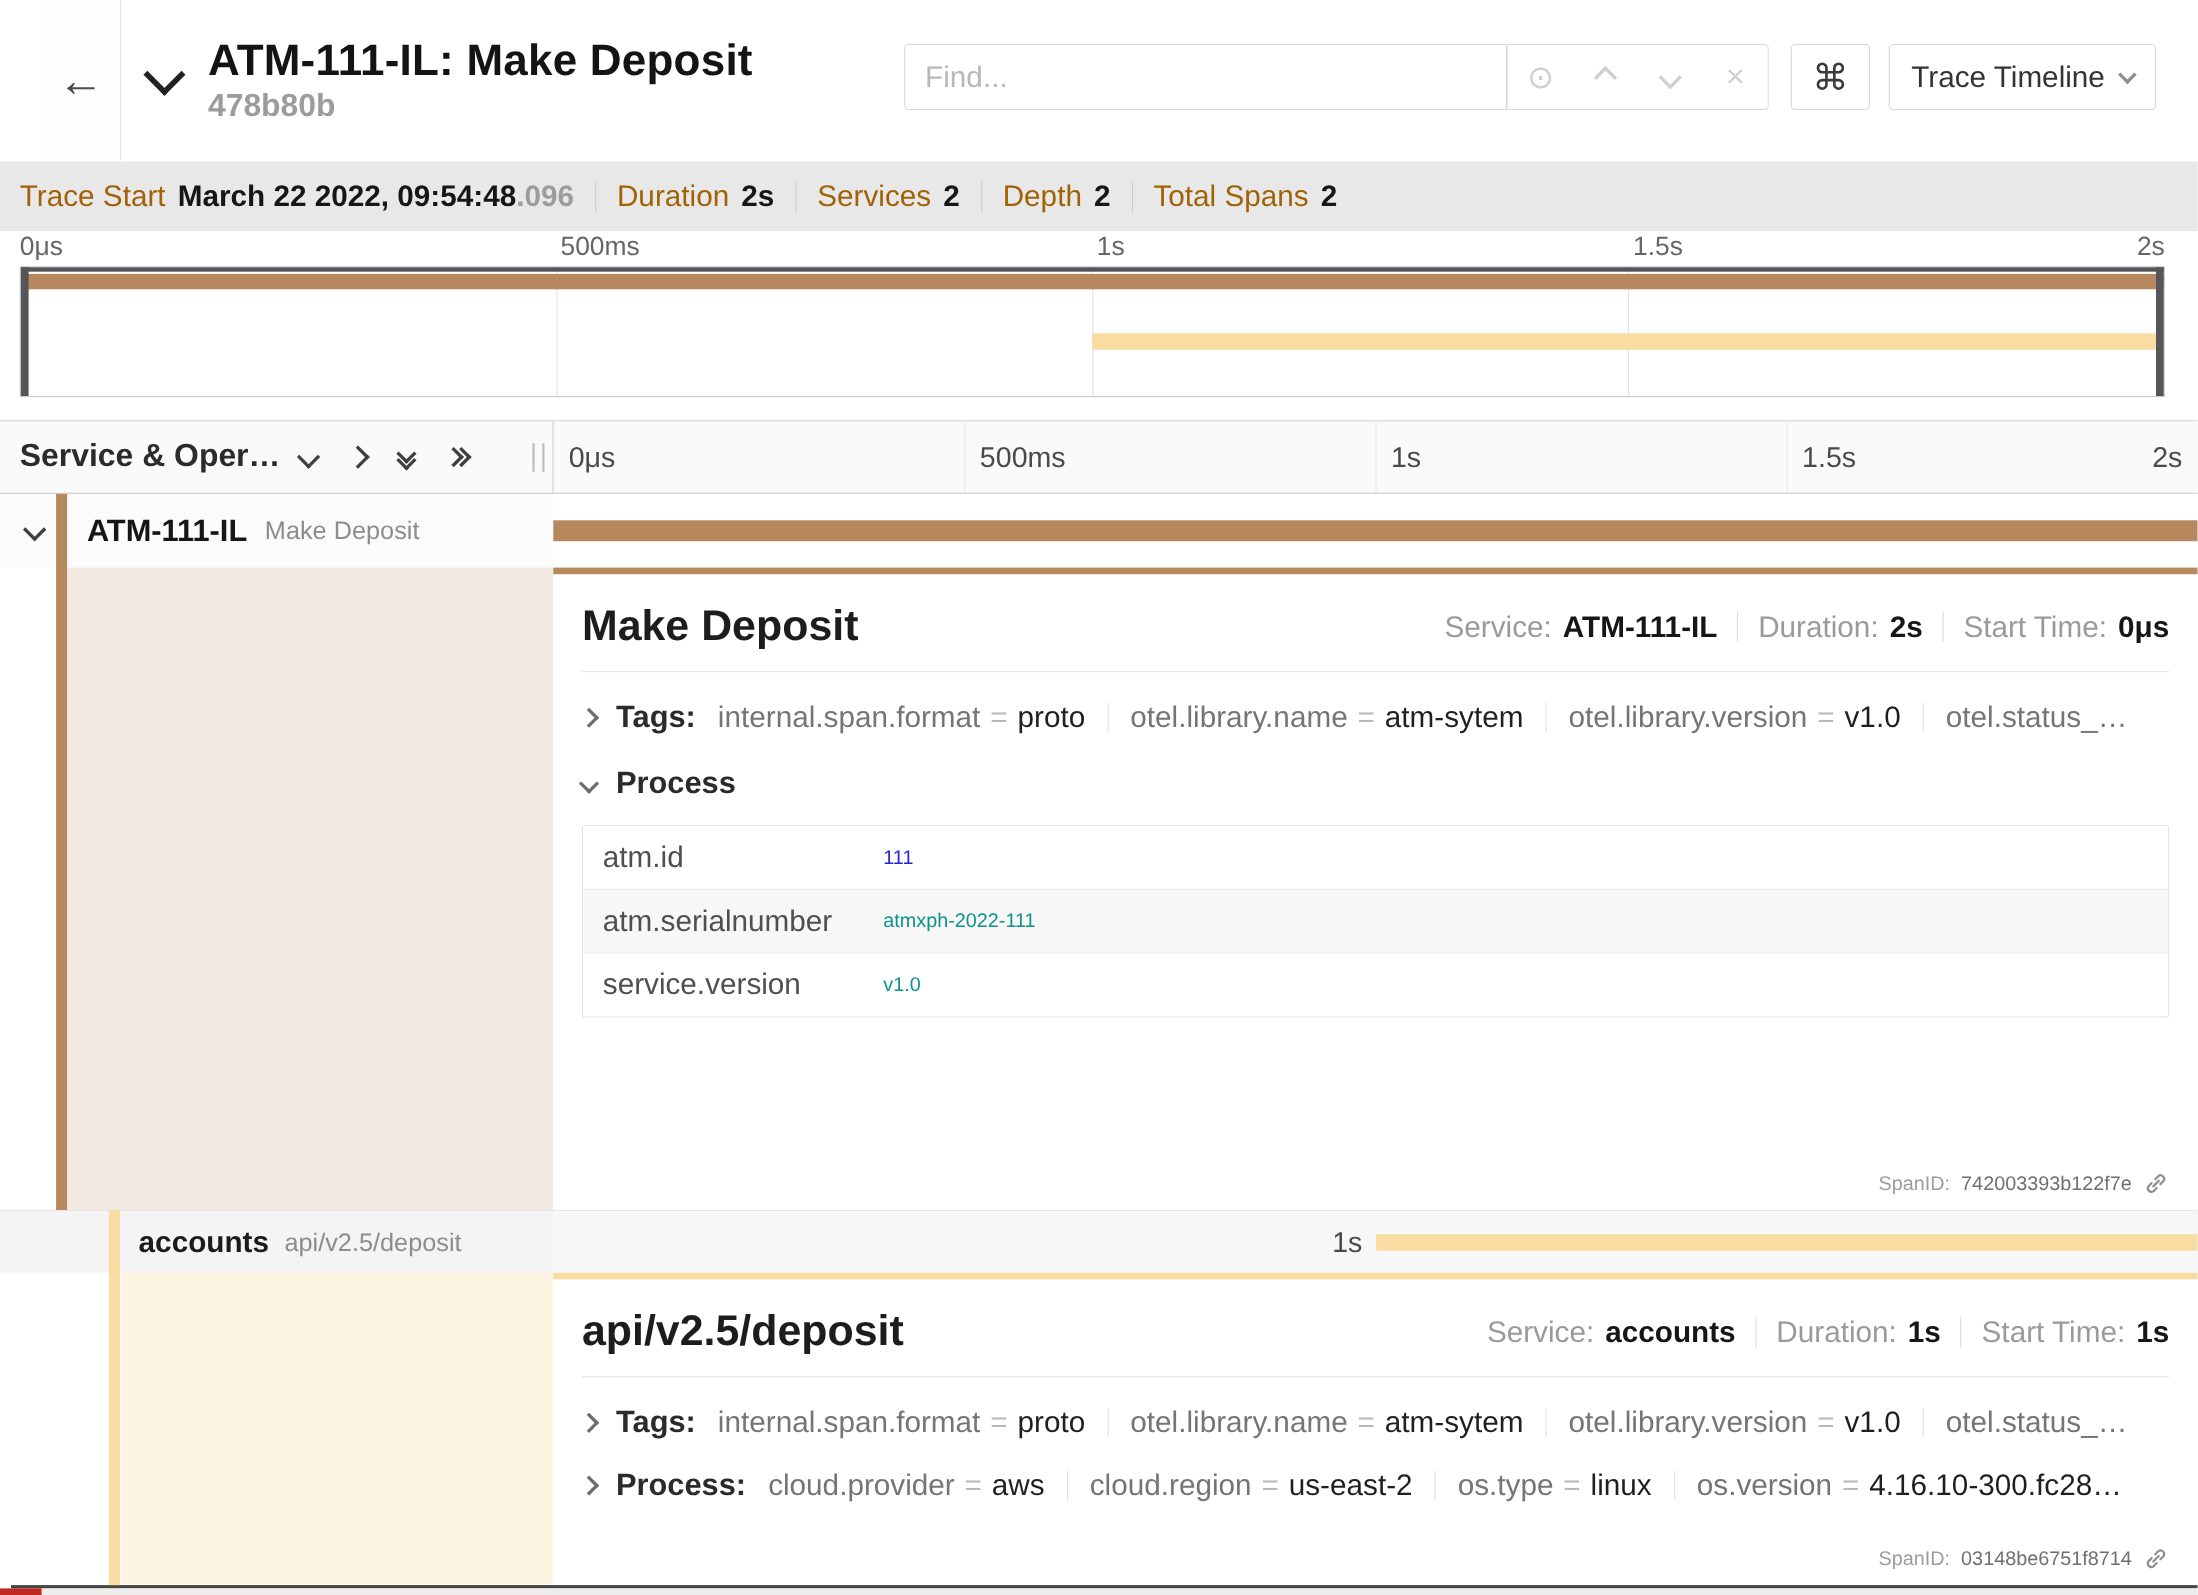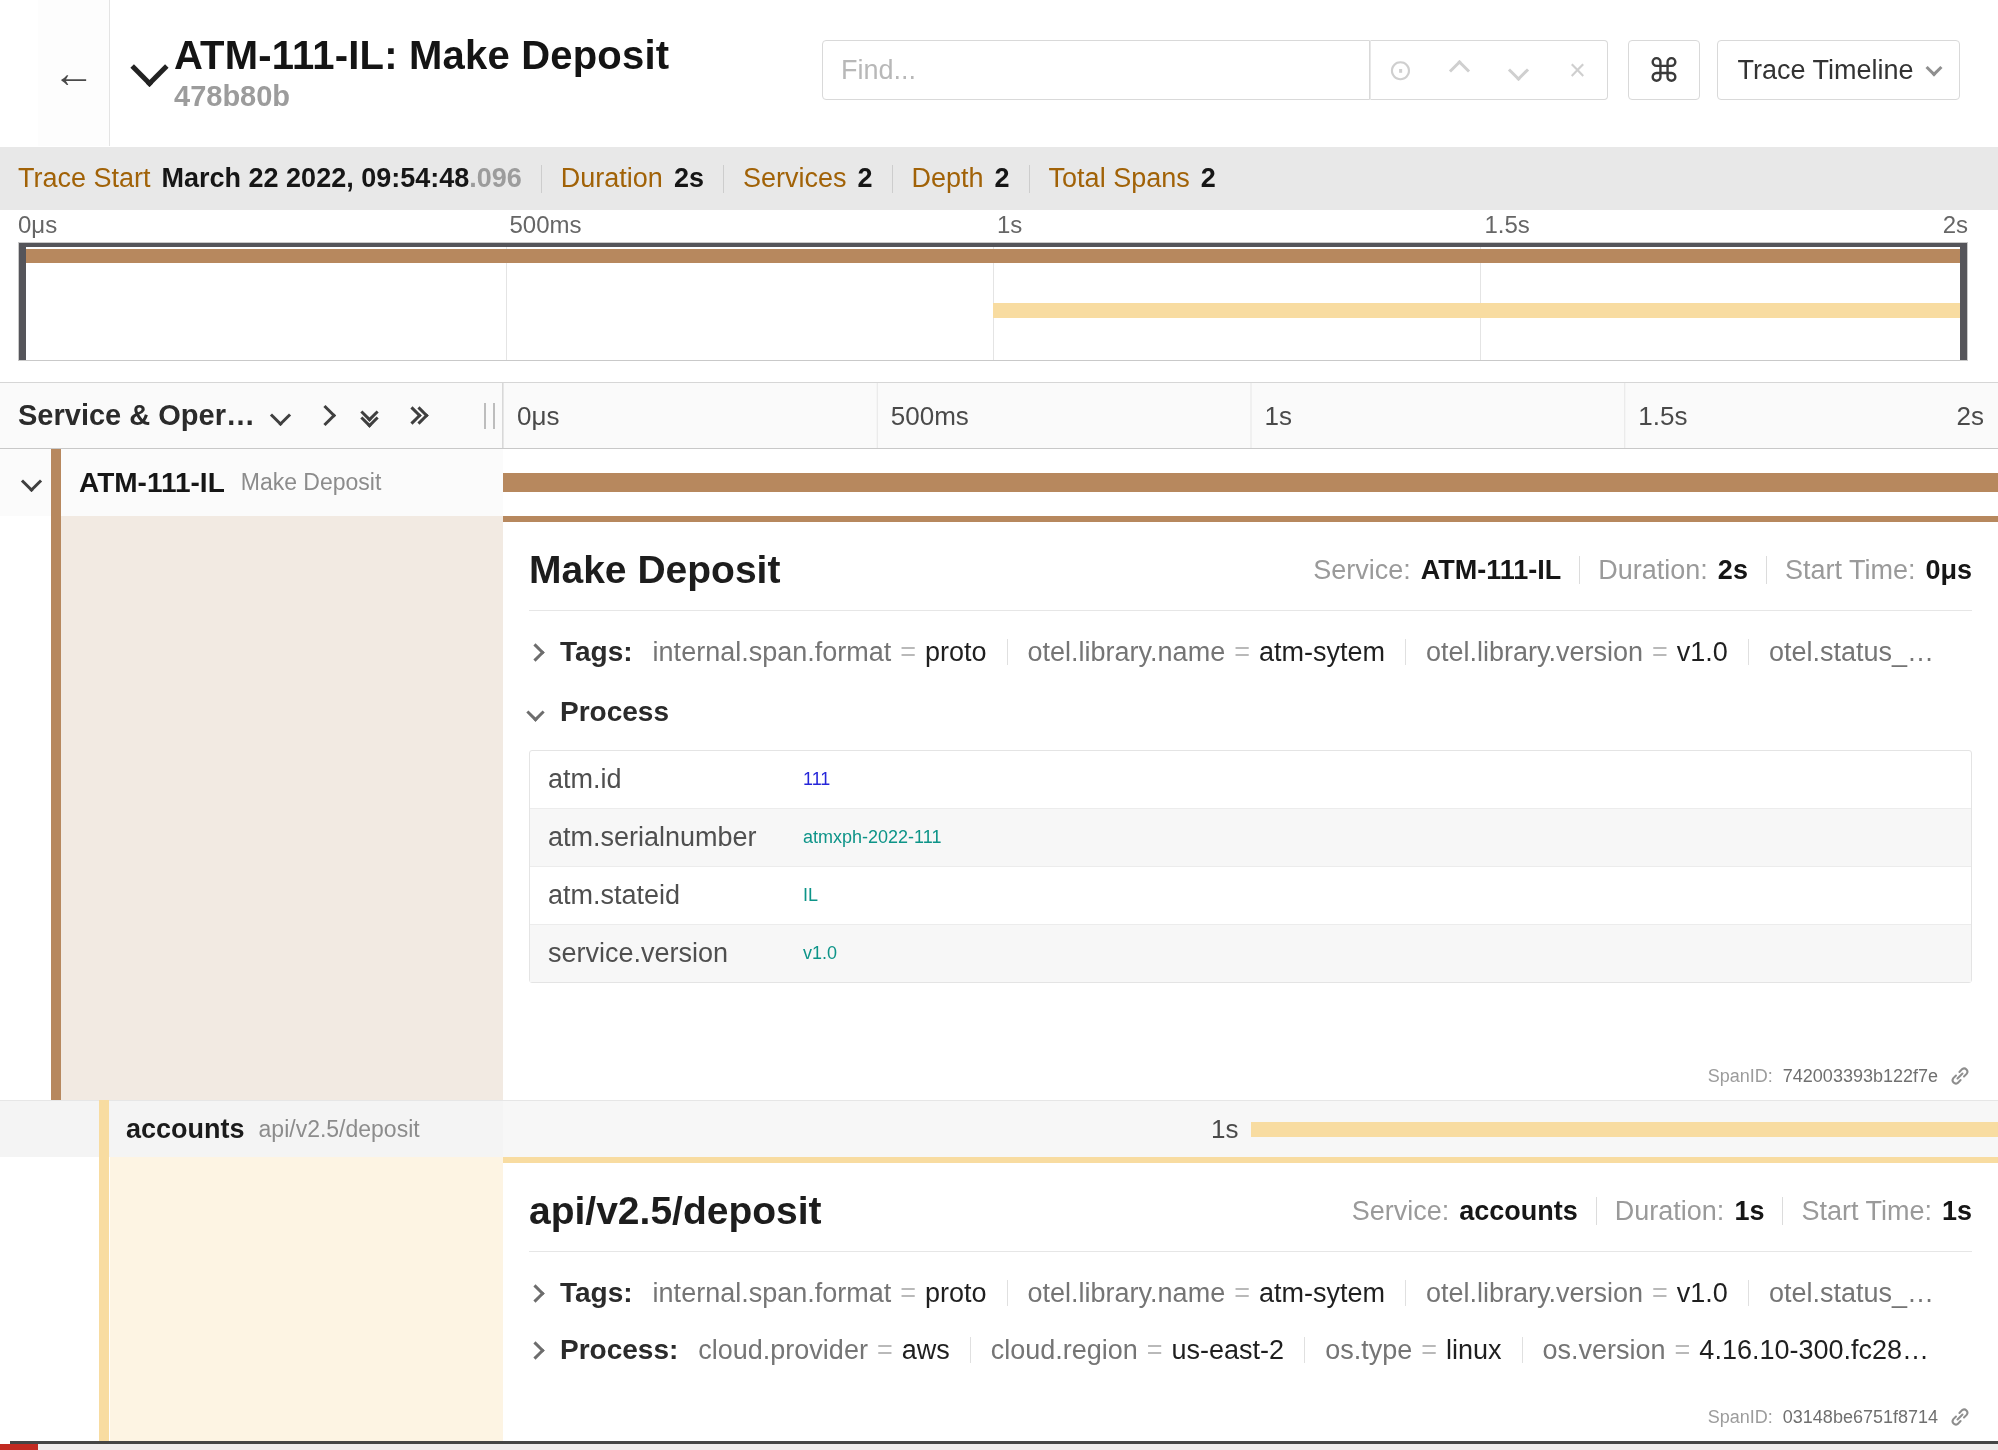--- a/index.html
+++ b/index.html
@@ -13,21 +13,21 @@
   .chev.up{transform:rotate(-135deg);}
   .chev.light{border-color:#cfcfcf;}
   .chev.mid{border-color:#6d6d6d;}
   .chev.sm{width:10px;height:10px;}
   i{font-style:normal;}
 
   
   .red-corner-top{position:absolute;left:0;top:0;width:38px;height:120px;background:#c22a21;}
   .topbar{position:absolute;left:0;top:0;right:0;height:147px;background:#fff;border-bottom:1px solid #e2e2e2;}
   .back-btn{position:absolute;left:38px;top:0;width:72px;height:146px;background:#fdfdfd;border:none;border-right:1px solid #e4e4e4;font-size:42px;color:#4a4a4a;display:flex;align-items:center;justify-content:center;cursor:pointer;}
-  .title-group{position:absolute;left:136px;top:0;height:146px;display:flex;align-items:center;gap:11px;}
+  .title-group{position:absolute;left:136px;top:0;height:146px;display:flex;align-items:center;gap:26px;}
   .big-chevron{width:22px;height:22px;border-right:5px solid #222;border-bottom:5px solid #222;transform:rotate(45deg) translate(-4px,-4px);}
   .title-texts h1{margin:0;font-size:40px;font-weight:bold;color:#141414;letter-spacing:.2px;line-height:1.1;}
   .trace-id{font-size:29px;font-weight:bold;color:#9c9c9c;margin-top:3px;}
   .find-wrap{position:absolute;left:802px;top:40px;height:60px;display:flex;padding-left:20px;}
   .find-input{width:548px;height:60px;border:1px solid #d9d9d9;border-radius:4px 0 0 4px;font-size:27px;padding:0 18px;color:#555;outline:none;font-family:inherit;box-sizing:border-box;}
   .find-input::placeholder{color:#b8b8b8;}
   .find-tools{display:flex;border:1px solid #d9d9d9;border-left:1px solid #e8e8e8;border-radius:0 4px 4px 0;box-sizing:border-box;}
   .find-tool{width:59px;display:flex;align-items:center;justify-content:center;color:#cfcfcf;font-size:29px;cursor:pointer;}
   .cmd-btn{position:absolute;left:1628px;top:40px;width:72px;height:60px;border:1px solid #d9d9d9;border-radius:4px;background:#fff;font-size:33px;color:#3a3a3a;display:flex;align-items:center;justify-content:center;cursor:pointer;}
   .view-btn{position:absolute;left:1717px;top:40px;width:243px;height:60px;border:1px solid #d9d9d9;border-radius:4px;background:#fff;font-size:27px;color:#333;display:flex;align-items:center;justify-content:center;gap:14px;cursor:pointer;font-family:inherit;}
@@ -298,24 +298,20 @@
         <div class="kv-table">
           <div class="kv-row">
               <span class="kv-key">atm.id</span>
               <span class="kv-val num">111</span>
             </div>
           <div class="kv-row">
               <span class="kv-key">atm.serialnumber</span>
               <span class="kv-val">atmxph-2022-111</span>
             </div>
           <div class="kv-row">
-              <span class="kv-key">atm.stateid</span>
-              <span class="kv-val">IL</span>
-            </div>
-          <div class="kv-row">
               <span class="kv-key">service.version</span>
               <span class="kv-val">v1.0</span>
             </div>
         </div>
         <div class="spanid-row">
           <span>SpanID:</span>
           <span class="sid">742003393b122f7e</span>
           <svg class="link-icon" viewBox="0 0 24 24" width="24" height="24">
               <path d="M9.5 14.5 L14.5 9.5 M8 11.5 l-2.8 2.8 a3.3 3.3 0 0 0 4.6 4.6 L12.6 16 M16 12.5 l2.8 -2.8 a3.3 3.3 0 0 0 -4.6 -4.6 L11.4 8" fill="none" stroke="#8e8e8e" stroke-width="2" stroke-linecap="round"></path>
             </svg>

